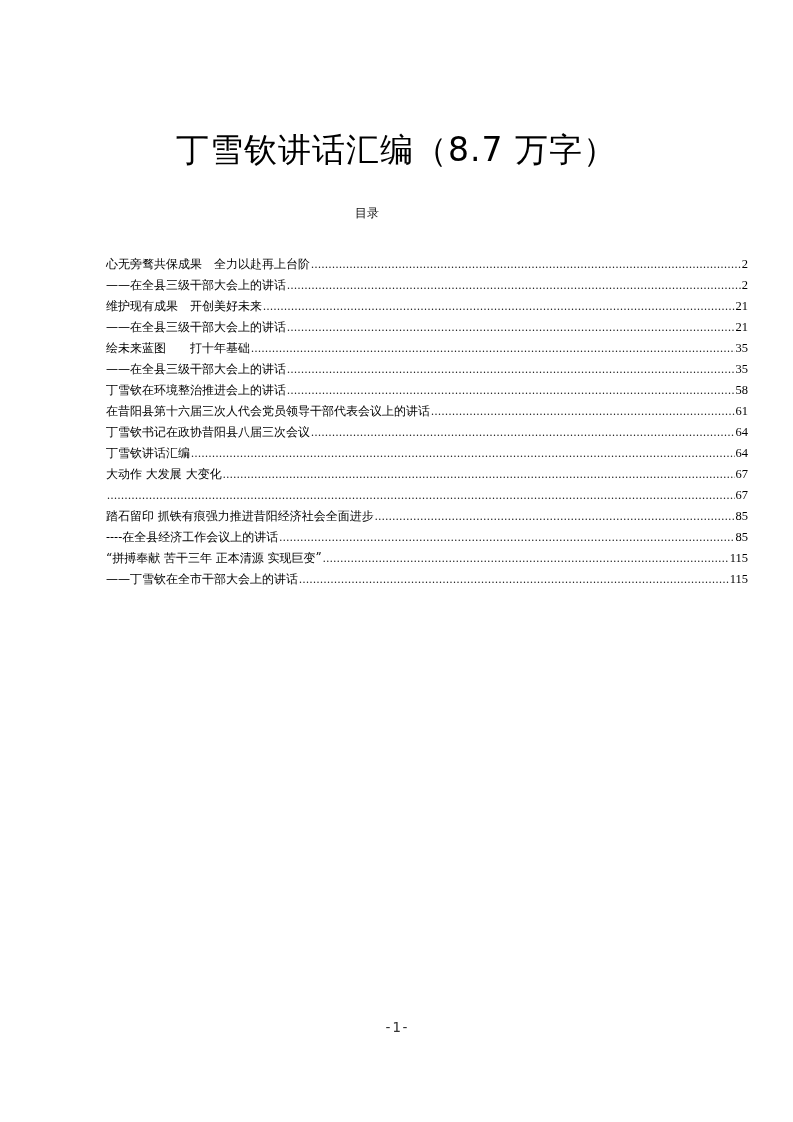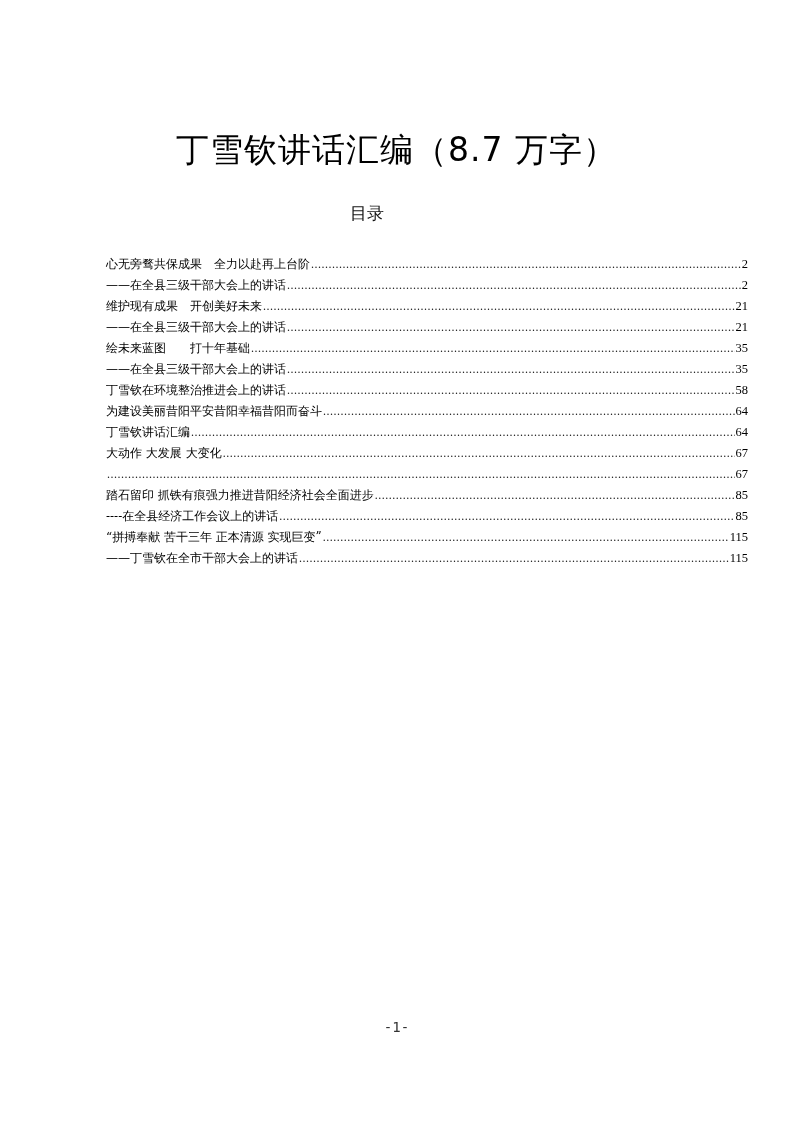--- a/index.html
+++ b/index.html
@@ -1,18 +1,18 @@
 <!DOCTYPE html>
 <html><head>
 <meta charset="utf-8">
 <style>
   html, body { margin:0; padding:0; background:#ffffff; }
   body { width:793px; height:1122px; position:relative; overflow:hidden; font-family:"DejaVu Serif", "Liberation Serif", serif; color:#000; }
   .title { position:absolute; left:0; width:793px; top:128px; text-align:center; font-family:"DejaVu Sans", "Liberation Sans", sans-serif; font-size:33px; line-height:44px; letter-spacing:1px; color:#000; }
-  .toc-heading { position:absolute; left:0; width:734px; top:201px; text-align:center; font-family:"DejaVu Sans", "Liberation Sans", sans-serif; font-size:17px; line-height:24px; color:#111; }
+  .toc-heading { position:absolute; left:0; width:734px; top:201px; text-align:center; font-family:"DejaVu Sans", "Liberation Sans", sans-serif; font-size:12px; line-height:24px; color:#111; }
   .toc { position:absolute; left:106px; top:254px; width:642px; }
   .toc-row { display:flex; align-items:center; height:21px; font-size:12px; line-height:21px; white-space:nowrap; }
   .toc-row .label { flex:0 0 auto; }
   .toc-row .dots { flex:1 1 auto; overflow:hidden; margin:0 1px; color:#222; letter-spacing:0.5px; font-family:"Liberation Serif", serif; }
   .toc-row .dots::before { content:"........................................................................................................................................................................................................................................................................................................"; }
   .toc-row .page { flex:0 0 auto; font-family:"Liberation Serif", serif; font-size:12.5px; }
   .page-number { position:absolute; left:0; width:793px; top:1019px; text-align:center; font-family:"DejaVu Sans Mono", "Liberation Mono", monospace; font-size:14px; color:#333; }
 </style>
 </head>
 <body>
@@ -51,21 +51,26 @@
       <span class="label">——在全县三级干部大会上的讲话</span>
       <span class="dots"></span>
       <span class="page">35</span>
     </div>
     <div class="toc-row">
       <span class="label">丁雪钦在环境整治推进会上的讲话</span>
       <span class="dots"></span>
       <span class="page">58</span>
     </div>
     <div class="toc-row">
-      <span class="label">为建设美丽昔阳平安昔阳幸福昔阳而奋斗</span>
+      <span class="label">在昔阳县第十六届三次人代会党员领导干部代表会议上的讲话</span>
+      <span class="dots"></span>
+      <span class="page">61</span>
+    </div>
+    <div class="toc-row">
+      <span class="label">丁雪钦书记在政协昔阳县八届三次会议</span>
       <span class="dots"></span>
       <span class="page">64</span>
     </div>
     <div class="toc-row">
       <span class="label">丁雪钦讲话汇编</span>
       <span class="dots"></span>
       <span class="page">64</span>
     </div>
     <div class="toc-row">
       <span class="label">大动作 大发展 大变化</span>

